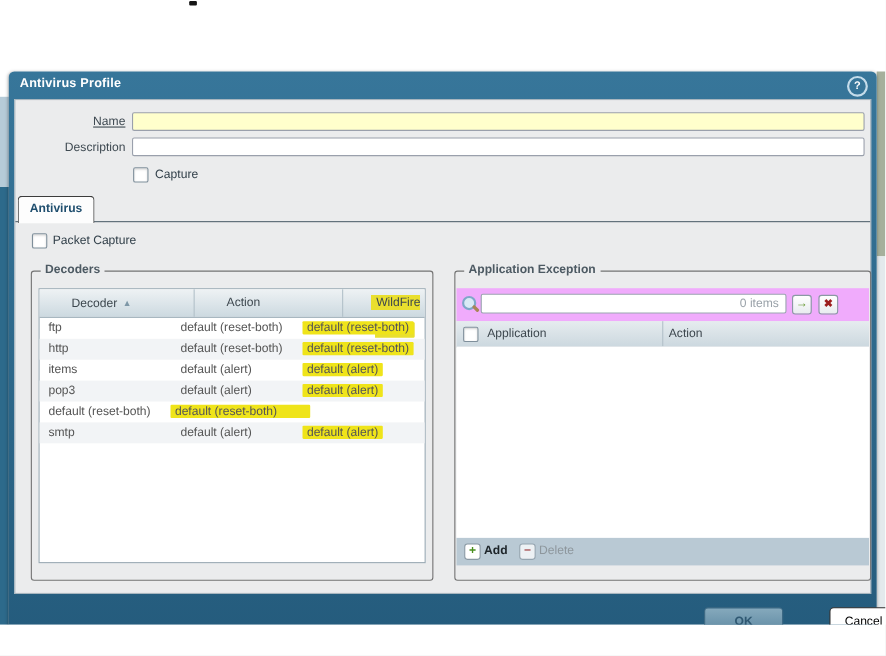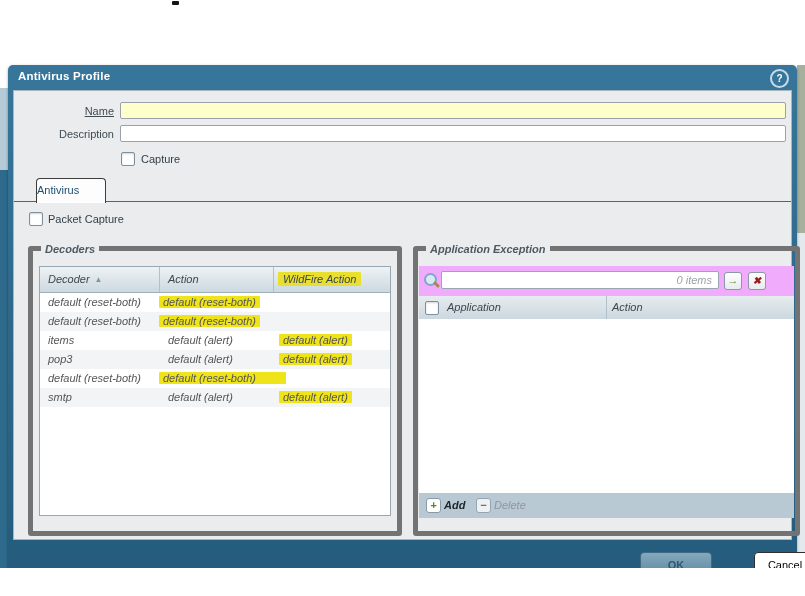--- a/index.html
+++ b/index.html
@@ -32,41 +32,41 @@
   .lbl-desc{left:0;top:37px;width:100px;text-align:right;}
   .input{background:#fff;border:1px solid #9aa0ac;border-radius:2px;height:15px;line-height:15px;padding:0 3px;}
   .input-name{left:106px;top:11px;width:658px;background:#ffffcc;}
   .input-desc{left:106px;top:34px;width:658px;}
   .checkbox{width:12px;height:12px;background:#fff;border:1px solid #7f8f9b;border-radius:2px;
             box-shadow:inset 0 1px 2px rgba(0,0,0,.18);cursor:pointer;}
   .cb-shared{left:107px;top:61px;}
   .lbl-shared{left:127px;top:62px;color:#32404a;}
 
   
-  .tab{height:23px;border-radius:4px 4px 0 0;text-align:left;font-weight:normal;cursor:pointer;margin-left:20px;}
+  .tab{height:23px;border-radius:4px 4px 0 0;text-align:center;font-weight:bold;cursor:pointer;}
   .tab-active{left:2px;top:87px;width:68px;background:#fdfdfd;border:1px solid #3c3c3c;border-bottom:none;
               color:#1f4e6e;line-height:22px;z-index:3;height:24px;}
   .tab-inactive{left:73px;top:87px;width:104px;background:linear-gradient(#94aebd,#6e92a6);
                 border:1px solid #54758a;border-bottom:none;color:#fff;line-height:22px;z-index:2;}
   .tabline{left:0;top:110px;right:0;height:1px;background:#55656f;z-index:1;}
 
   .cb-packet{left:15px;top:121px;}
   .lbl-packet{left:34px;top:122px;color:#32404a;}
 
   
-  .fieldset{border:5px solid #737373;border-radius:3px;font-style:italic;}
+  .fieldset{border:1px solid #737373;border-radius:3px;}
   .fs-decoders{left:14px;top:155px;width:364px;height:280px;}
   .fs-appex{left:399px;top:155px;width:377px;height:280px;}
   .legend{top:-8px;left:8px;background:#ebeced;padding:0 4px;font-weight:bold;color:#4d5a63;}
 
   
   .dec-table{left:6px;top:15px;width:350px;height:248px;background:#fff;border:1px solid #98a8b2;}
   .thead{display:flex;height:25px;line-height:25px;background:linear-gradient(#eef2f4,#ccd9e0);
          border-bottom:1px solid #9fb0ba;color:#3d474e;}
-  .th{padding-left:8px;border-right:1px solid #b2c0c9;box-sizing:border-box;cursor:pointer;}
+  .th{padding-left:8px;border-right:1px solid #b2c0c9;box-sizing:border-box;cursor:pointer;margin-left:21px;}
   .th:last-child{border-right:none;}
   .c1{width:120px;flex:none;}
   .c2{width:114px;flex:none;}
   .c3{flex:1;}
   .trow{display:flex;height:19px;line-height:19px;color:#555;cursor:pointer;}
   .trow.alt{background:#f2f4f6;}
   .td{padding-left:8px;box-sizing:border-box;white-space:nowrap;overflow:hidden;}
   .sort-icon{font-size:8px;color:#7e97a7;margin-left:5px;vertical-align:1px;}
   .hl{background:#efe41a;padding:0 4px;margin-left:-3px;border-radius:1px;}
   .hl-wide{padding-right:30px;}
@@ -147,24 +147,26 @@
           <div class="thead">
             <div class="th c1">
               <span>Decoder</span><span class="sort-icon">▲</span>
             </div>
             <div class="th c2">Action</div>
             <div class="th c3">
               <span class="hl hl-head">WildFire Action</span>
             </div>
           </div>
           <div class="trow">
+            <div class="td c1">ftp</div>
             <div class="td c2">default (reset-both)</div>
             <div class="td c3"><span class="hl">default (reset-both)</span></div>
           </div>
           <div class="trow alt">
+            <div class="td c1">http</div>
             <div class="td c2">default (reset-both)</div>
             <div class="td c3"><span class="hl">default (reset-both)</span></div>
           </div>
           <div class="trow">
             <div class="td c1">items</div>
             <div class="td c2">default (alert)</div>
             <div class="td c3"><span class="hl">default (alert)</span></div>
           </div>
           <div class="trow alt">
             <div class="td c1">pop3</div>

